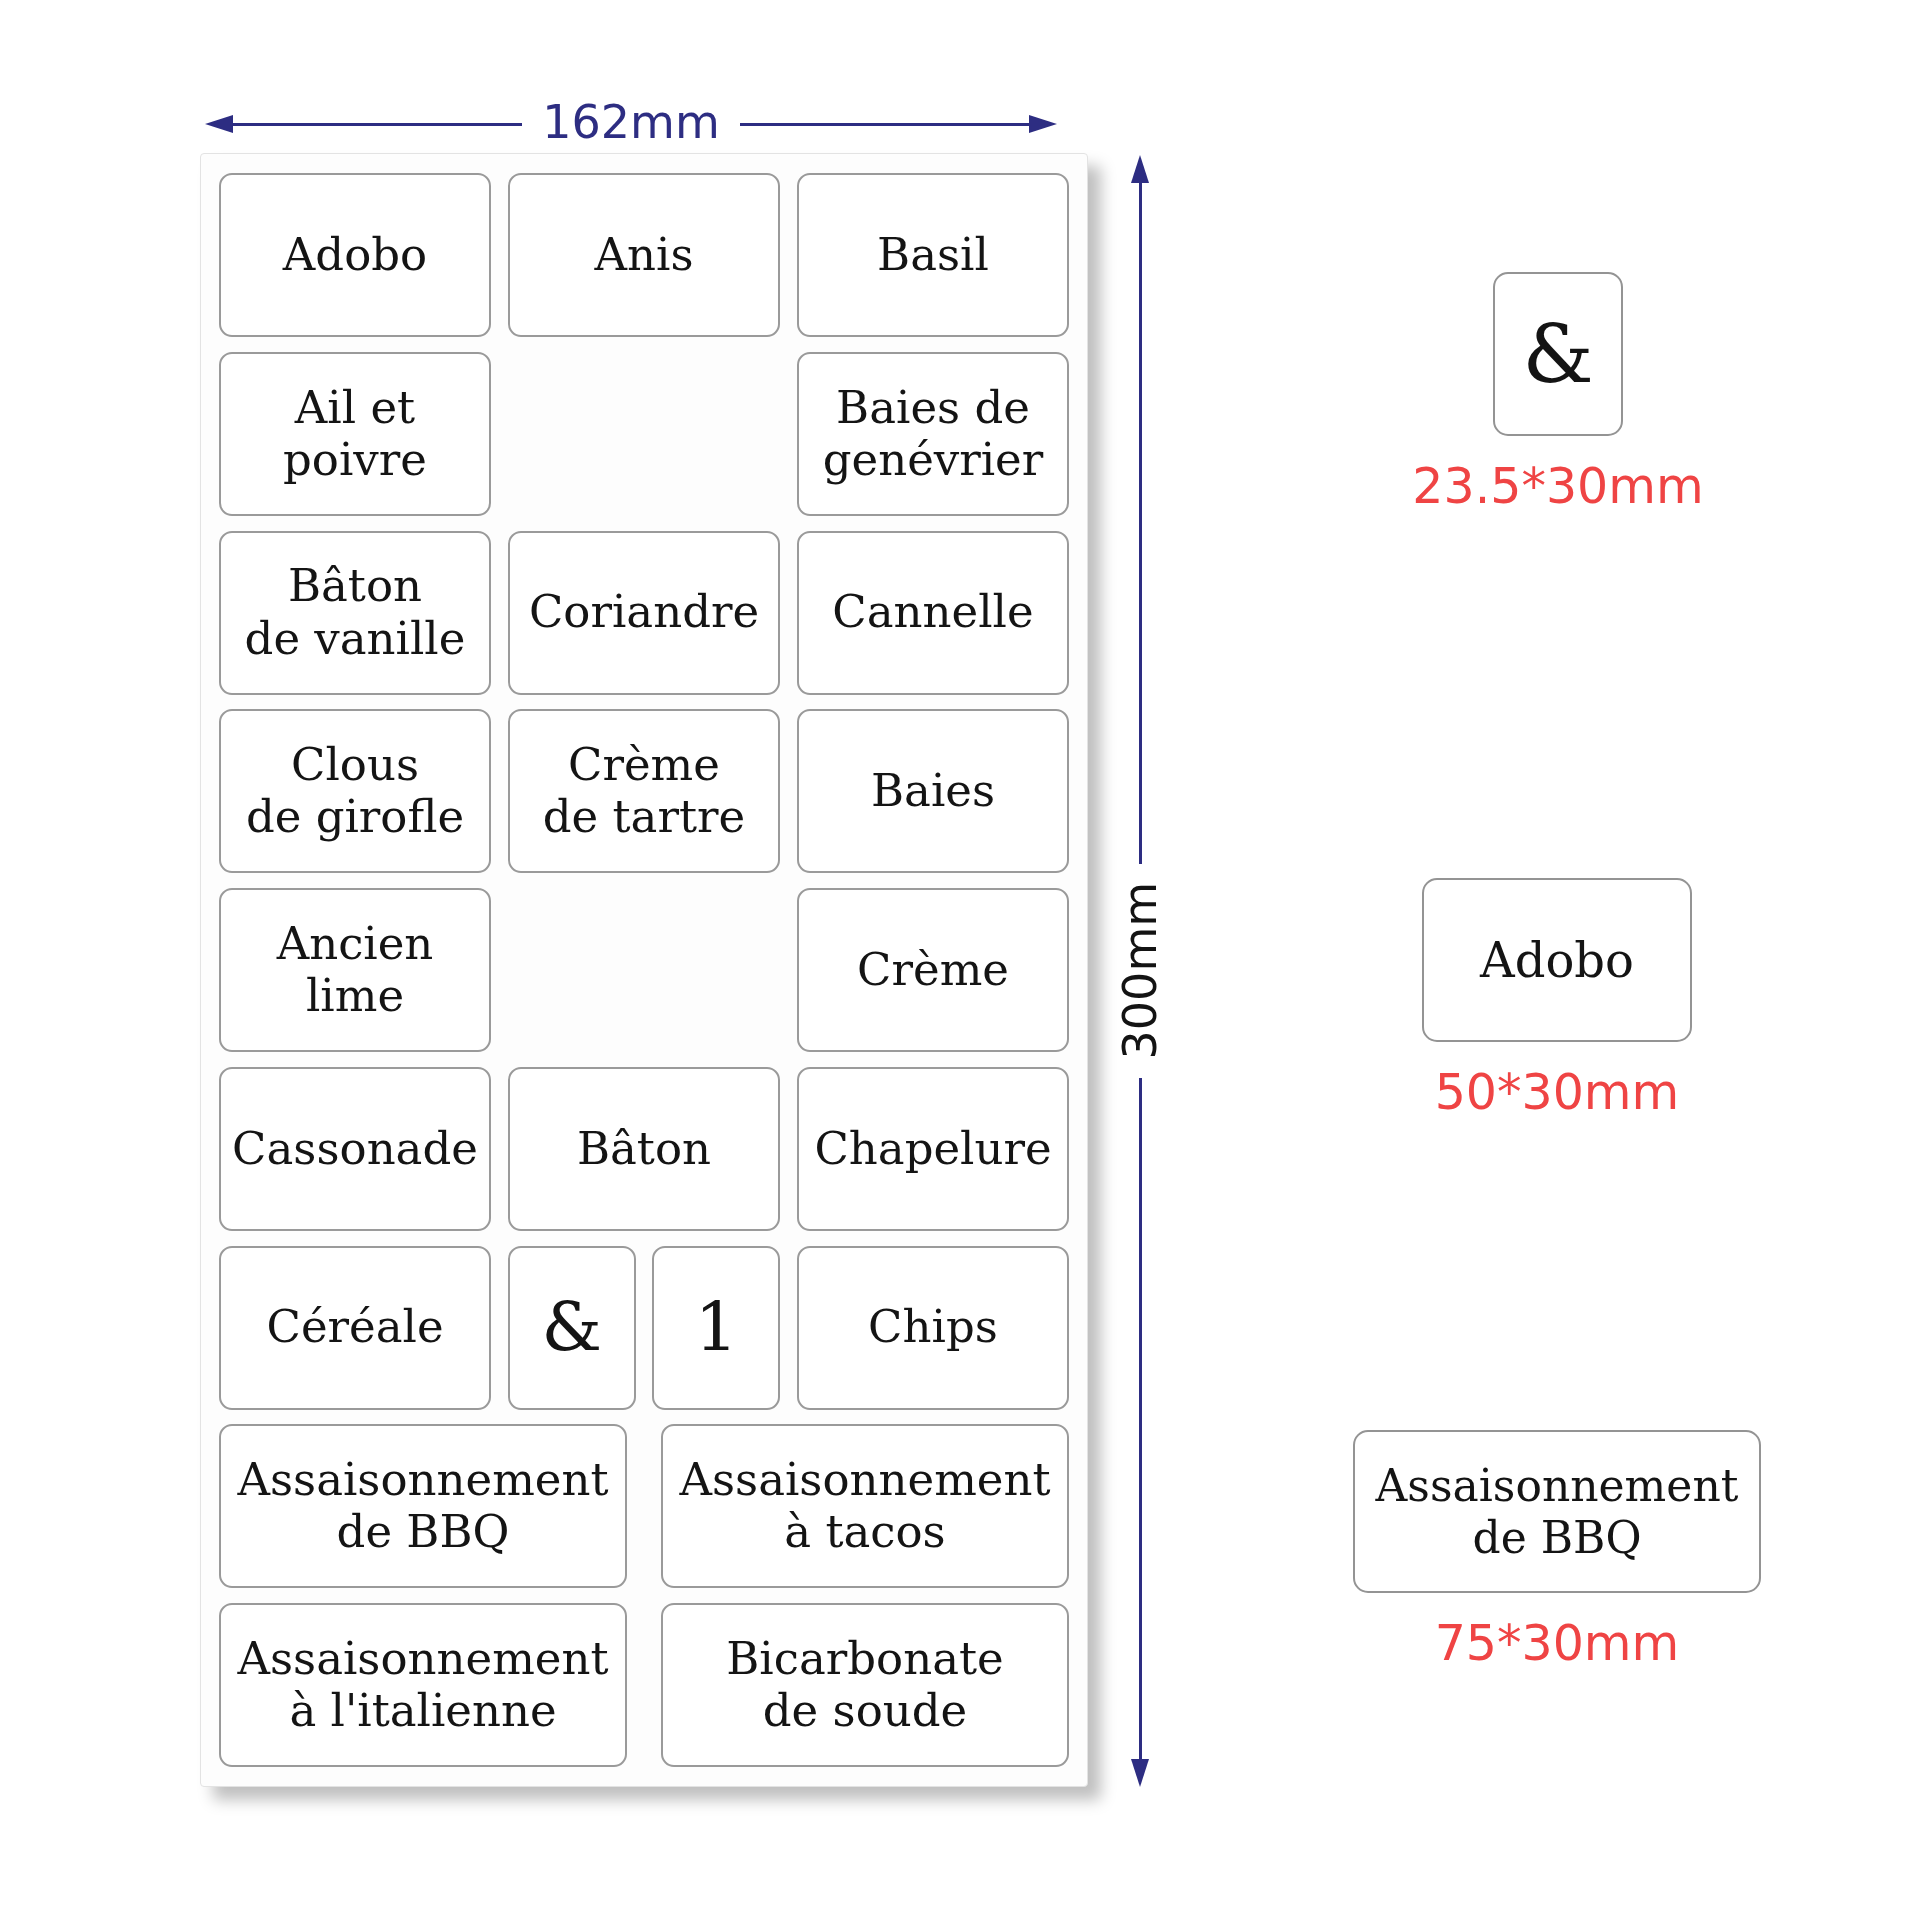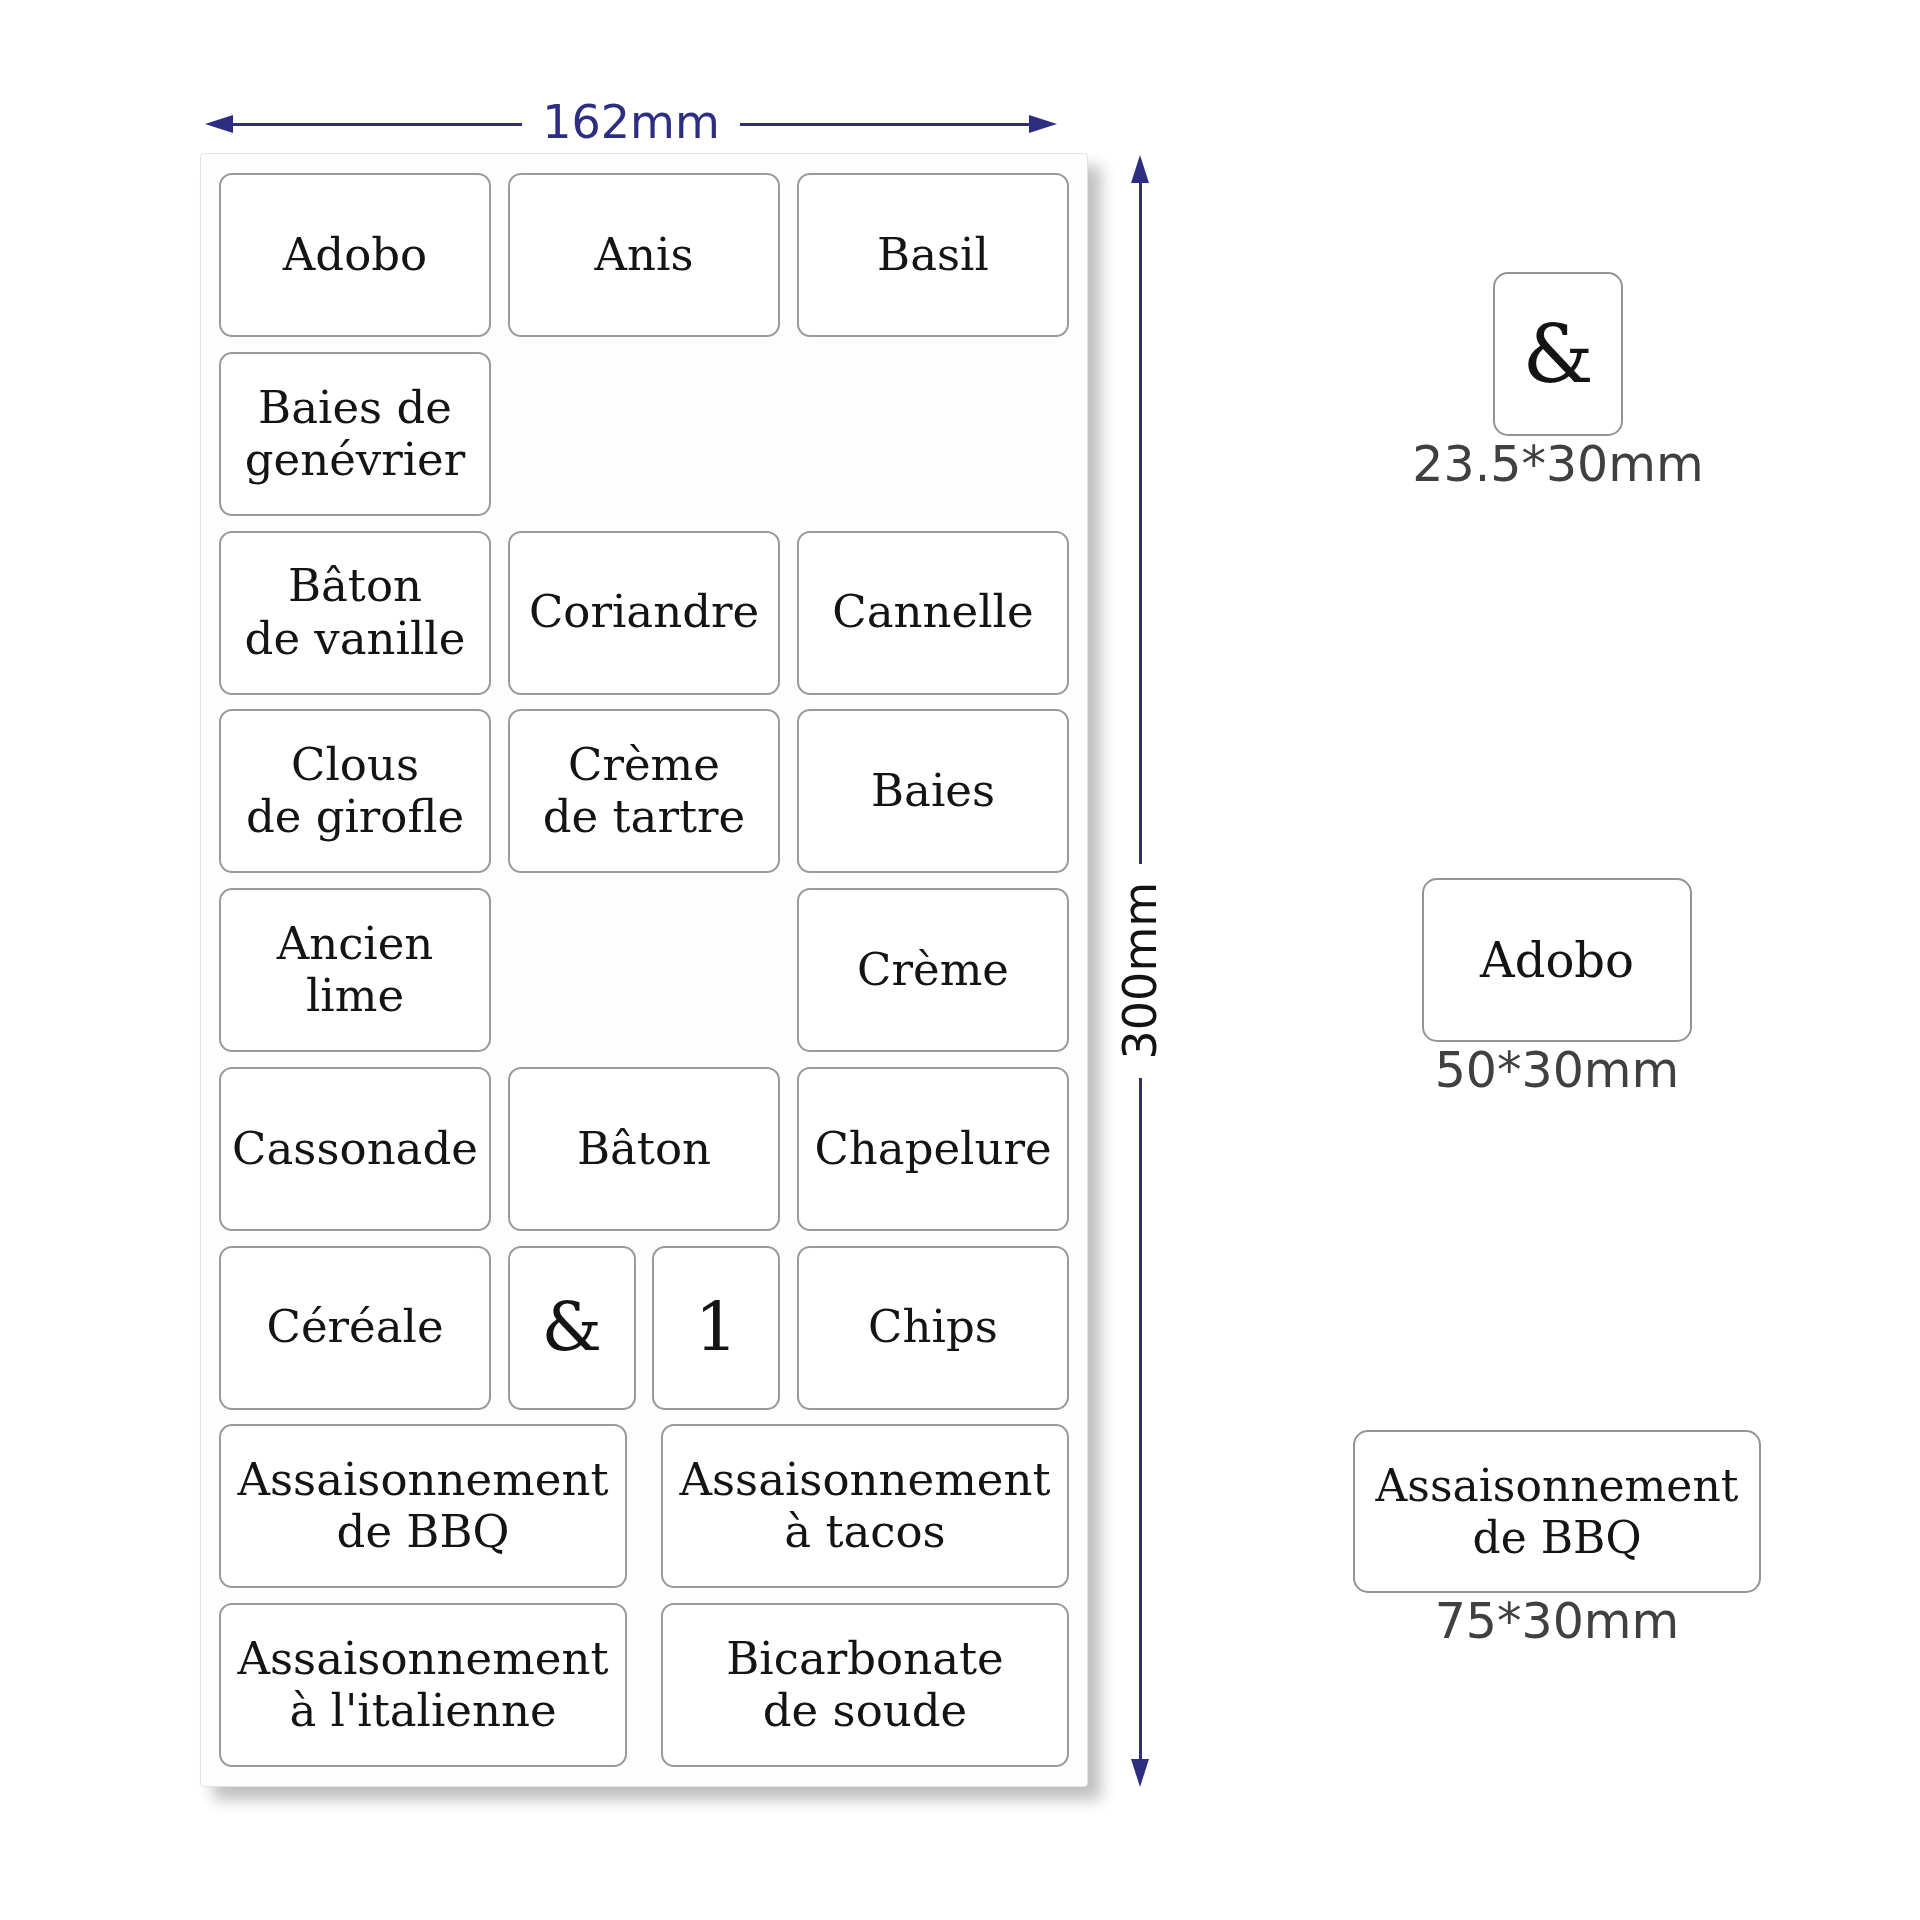--- a/index.html
+++ b/index.html
@@ -66,21 +66,21 @@
   
   .sample{position:absolute;display:flex;flex-direction:column;align-items:center;}
   .sample .box{
     box-sizing:border-box;background:#ffffff;
     border:2px solid #949494;border-radius:15px;
     display:flex;align-items:center;justify-content:center;
     text-align:center;color:#141414;
   }
   .sample .cap{
     font-family:"DejaVu Sans", sans-serif;
-    font-size:49px;color:#404040;white-space:nowrap;
+    font-size:49px;color:#ef4444;margin-top:22px;white-space:nowrap;
   }
   #sample-amp{left:1438px;top:272px;width:240px;}
   #sample-amp .box{width:130px;height:164px;font-size:80px;}
   #sample-adobo{left:1422px;top:878px;width:270px;}
   #sample-adobo .box{width:270px;height:164px;font-size:48px;}
   #sample-bbq{left:1353px;top:1430px;width:408px;}
   #sample-bbq .box{width:408px;height:163px;font-size:44px;line-height:1.16;}
   .sample .btxt{white-space:pre-line;display:block;}
 </style>
 </head>
@@ -111,20 +111,24 @@
     <div class="label w50">
         <span class="ltxt">Anis</span>
       </div>
     <div class="label w50">
         <span class="ltxt">Basil</span>
       </div>
   </div>
 
   <div class="row">
     <div class="label w50">
+        <span class="ltxt">Ail et
+poivre</span>
+      </div>
+    <div class="label w50">
         <span class="ltxt">Baies de
 genévrier</span>
       </div>
   </div>
 
   <div class="row">
     <div class="label w50">
         <span class="ltxt">Bâton
 de vanille</span>
       </div>

